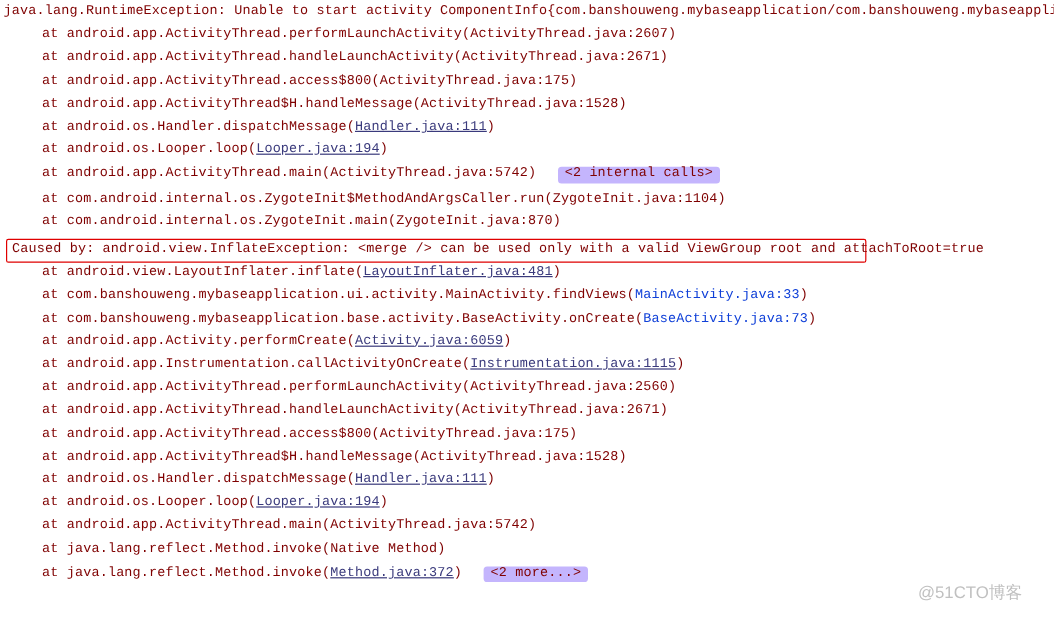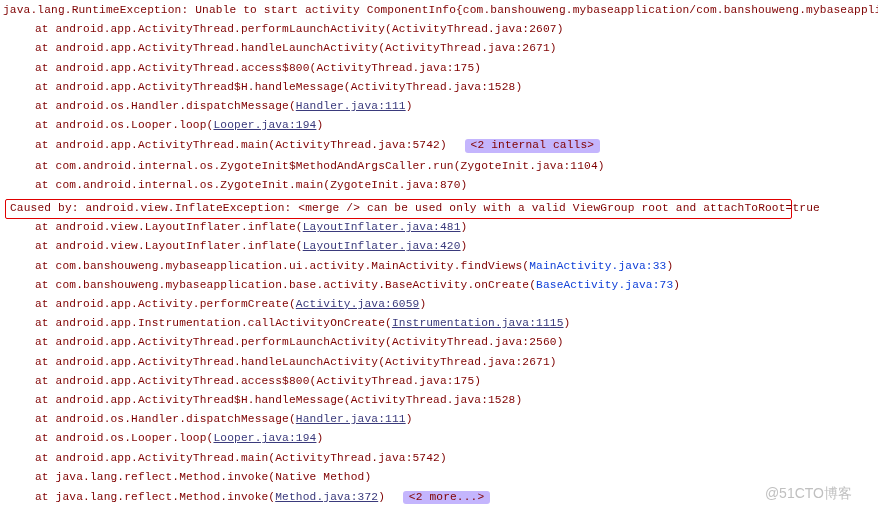--- a/index.html
+++ b/index.html
@@ -42,21 +42,21 @@
     padding: 1px 6px;
     color: #7f0000;
     margin-left: 4px;
   }
   .boxed {
     border: 1.5px solid #e00000;
     border-radius: 2px;
     padding: 3px 4px 4px 4px;
     margin: 1px 6px 2px 2px;
     display: block;
-    width: 787px;
+    width: 717px;
     box-sizing: border-box;
   }
   .watermark {
     position: absolute;
     right: 26px;
     bottom: 12px;
     color: #c0c0c0;
     font-family: Arial, sans-serif;
     font-size: 14px;
     letter-spacing: 0px;
@@ -71,21 +71,20 @@
     <div class="line indent">at android.app.ActivityThread.handleLaunchActivity(ActivityThread.java:2671)</div>
     <div class="line indent">at android.app.ActivityThread.access$800(ActivityThread.java:175)</div>
     <div class="line indent">at android.app.ActivityThread$H.handleMessage(ActivityThread.java:1528)</div>
     <div class="line indent"><span>at android.os.Handler.dispatchMessage(</span><span class="link">Handler.java:111</span><span>)</span></div>
     <div class="line indent"><span>at android.os.Looper.loop(</span><span class="link">Looper.java:194</span><span>)</span></div>
     <div class="line indent"><span>at android.app.ActivityThread.main(ActivityThread.java:5742)</span>  <span class="tag">&lt;2 internal calls&gt;</span></div>
     <div class="line indent">at com.android.internal.os.ZygoteInit$MethodAndArgsCaller.run(ZygoteInit.java:1104)</div>
     <div class="line indent">at com.android.internal.os.ZygoteInit.main(ZygoteInit.java:870)</div>
     <div class="line boxed">Caused by: android.view.InflateException: &lt;merge /&gt; can be used only with a valid ViewGroup root and attachToRoot=true</div>
     <div class="line indent"><span>at android.view.LayoutInflater.inflate(</span><span class="link">LayoutInflater.java:481</span><span>)</span></div>
-    <div class="line indent"><span>at android.view.LayoutInflater.inflate(</span><span class="link">LayoutInflater.java:420</span><span>)</span></div>
     <div class="line indent"><span>at com.banshouweng.mybaseapplication.ui.activity.MainActivity.findViews(</span><span class="link-blue">MainActivity.java:33</span><span>)</span></div>
     <div class="line indent"><span>at com.banshouweng.mybaseapplication.base.activity.BaseActivity.onCreate(</span><span class="link-blue">BaseActivity.java:73</span><span>)</span></div>
     <div class="line indent"><span>at android.app.Activity.performCreate(</span><span class="link">Activity.java:6059</span><span>)</span></div>
     <div class="line indent"><span>at android.app.Instrumentation.callActivityOnCreate(</span><span class="link">Instrumentation.java:1115</span><span>)</span></div>
     <div class="line indent">at android.app.ActivityThread.performLaunchActivity(ActivityThread.java:2560)</div>
     <div class="line indent">at android.app.ActivityThread.handleLaunchActivity(ActivityThread.java:2671)</div>
     <div class="line indent">at android.app.ActivityThread.access$800(ActivityThread.java:175)</div>
     <div class="line indent">at android.app.ActivityThread$H.handleMessage(ActivityThread.java:1528)</div>
     <div class="line indent"><span>at android.os.Handler.dispatchMessage(</span><span class="link">Handler.java:111</span><span>)</span></div>
     <div class="line indent"><span>at android.os.Looper.loop(</span><span class="link">Looper.java:194</span><span>)</span></div>

